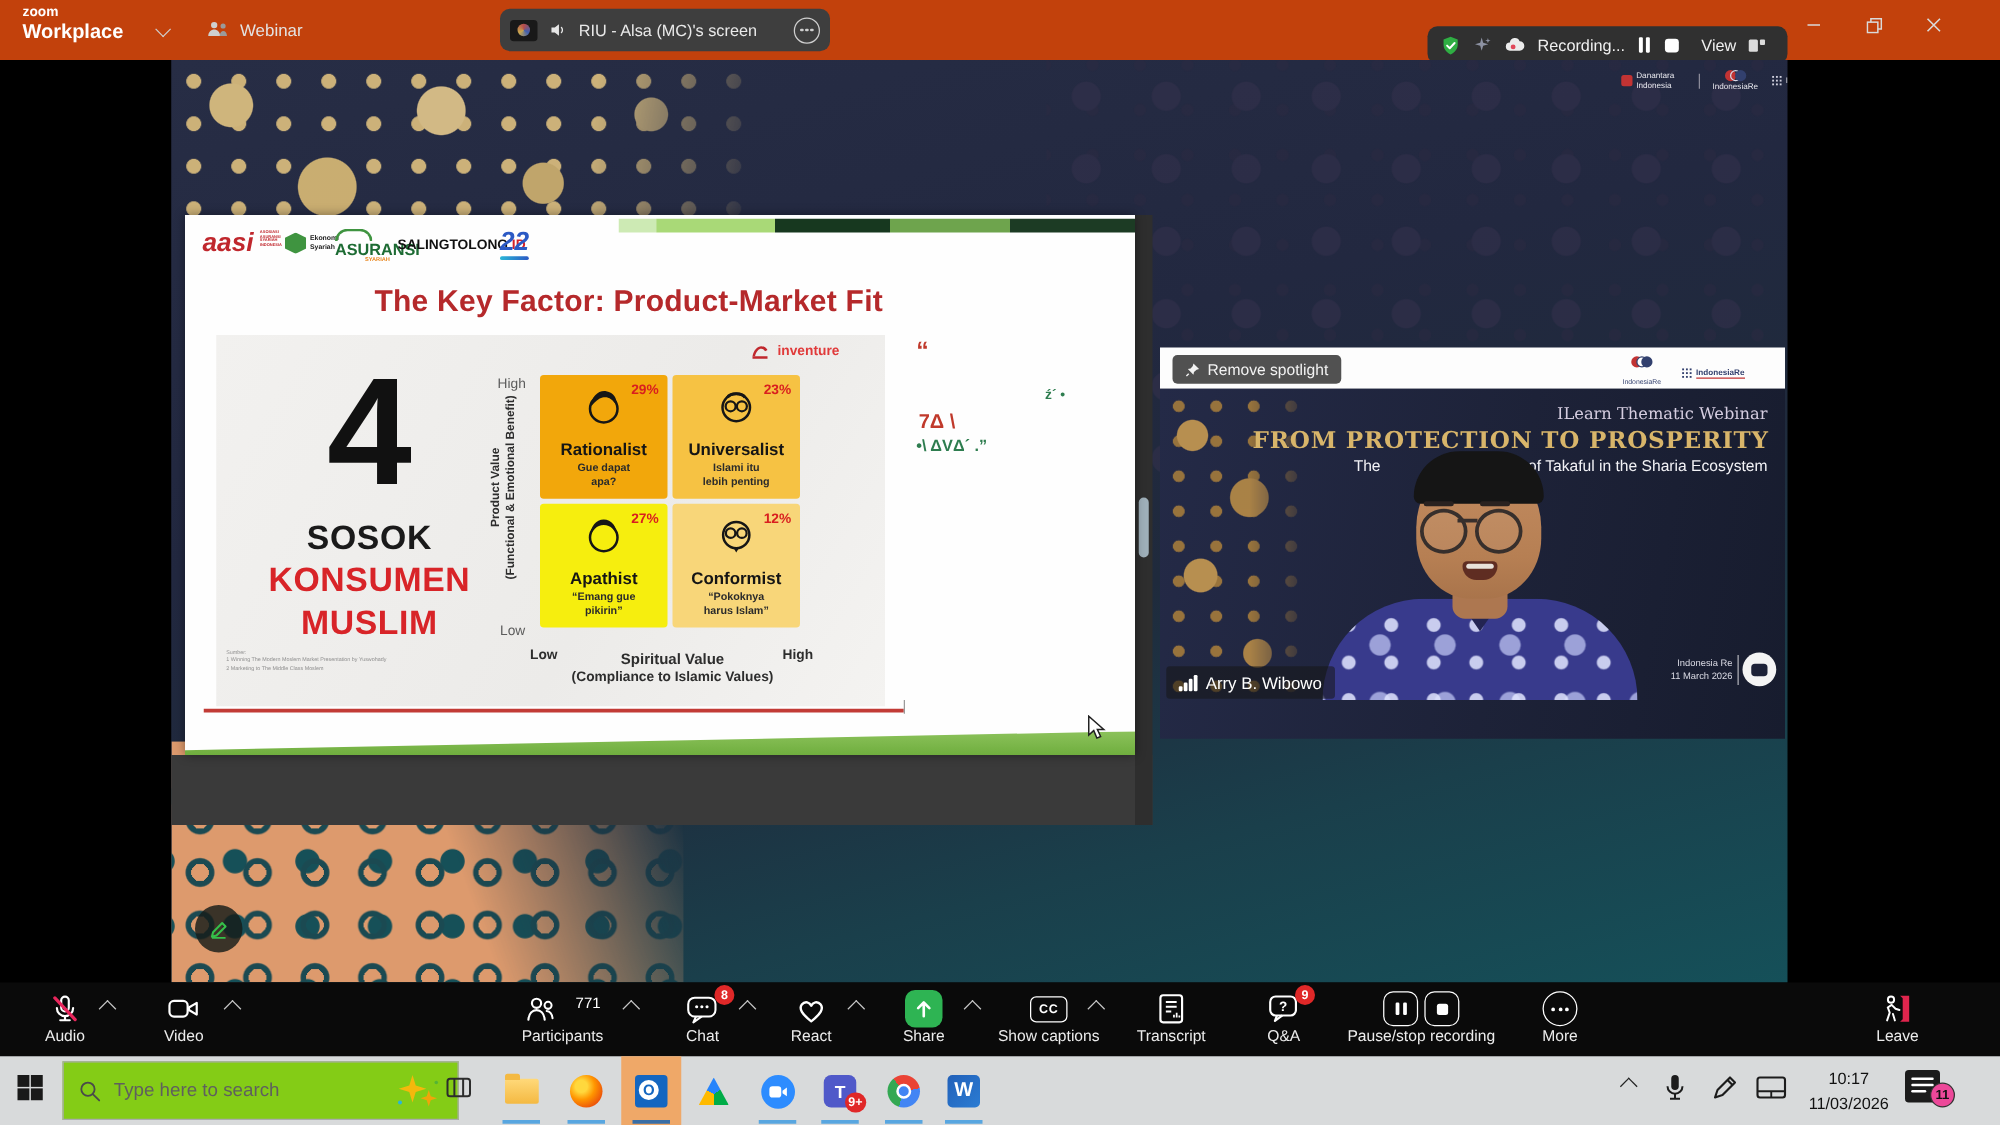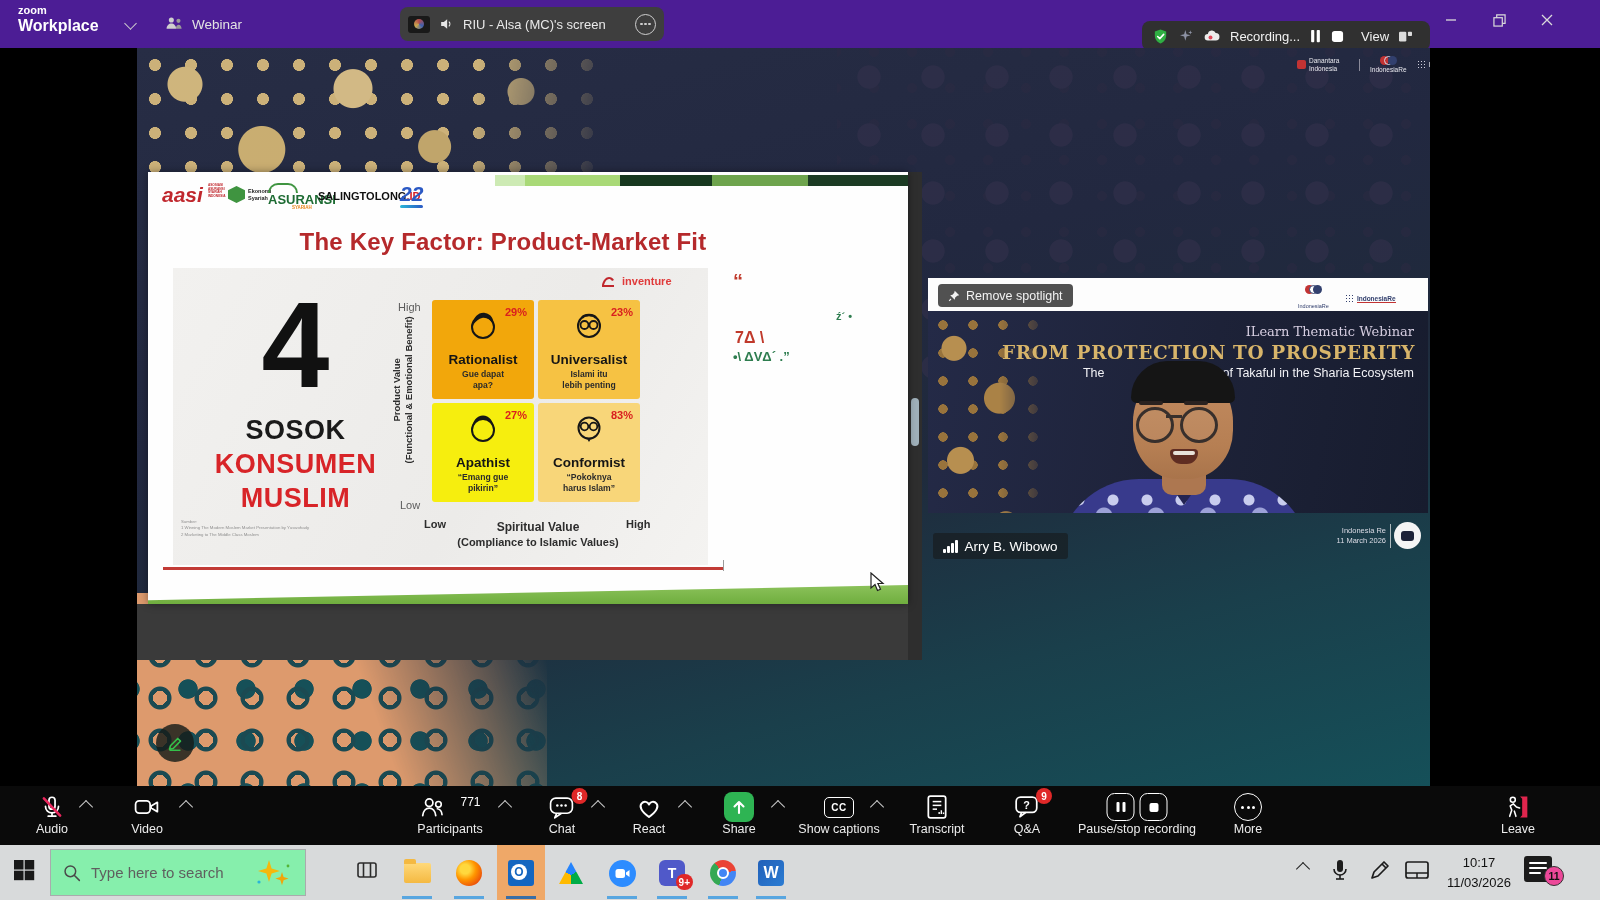--- a/index.html
+++ b/index.html
@@ -2,21 +2,21 @@
 <html><head>
 <meta charset="utf-8">
 <style>
   html,body{margin:0;padding:0;background:#000;}
   .screen{position:relative;width:1600px;height:900px;background:#000;overflow:hidden;
           font-family:"Liberation Sans",sans-serif;-webkit-font-smoothing:antialiased;}
   .abs{position:absolute;}
   svg{display:block;}
 
   
-  .titlebar{left:0;top:0;width:1600px;height:48px;background:#4c1d95;}
+  .titlebar{left:0;top:0;width:1600px;height:48px;background:#c2410c;}
   .brand{left:18px;top:5px;color:#fff;line-height:1;}
   .brand .b1{font-size:11px;font-weight:600;}
   .brand .b2{font-size:16px;font-weight:700;margin-top:2px;}
   .chev-down{width:8px;height:8px;border-left:1.6px solid #cfcfcf;border-top:1.6px solid #cfcfcf;transform:rotate(225deg);}
   .tab{left:165px;top:10px;height:28px;display:flex;align-items:center;gap:8px;color:#e3e3e3;font-size:13.5px;}
   .pill{background:#3e3e3e;border-radius:8px;display:flex;align-items:center;color:#e9e9e9;}
   .sharepill{left:400px;top:7px;width:248px;height:34px;font-size:13px;gap:8px;padding:0 8px;}
   .thumb{width:22px;height:17px;background:#191919;border-radius:3px;position:relative;}
   .thumb::after{content:"";position:absolute;left:6px;top:3px;width:10px;height:10px;border-radius:50%;
     background:conic-gradient(#b64b4b,#3e5fb0,#caa84e,#b64b4b);}
@@ -97,21 +97,21 @@
   .xlab{position:absolute;text-align:center;font-weight:700;color:#2d2d2d;}
   .redline{left:15px;top:395px;width:560px;height:2.5px;background:#c23b36;}
   .greenwedge{left:0;top:413px;width:760px;height:19px;background:linear-gradient(180deg,#8cc25b,#6fae3e);
     clip-path:polygon(0 80%,100% 0,100% 100%,0 100%);}
   .glyph{font-weight:800;}
 
   
   .vp-whitebar{left:928px;top:278px;width:500px;height:33px;background:#fdfdfd;}
   .spotbtn{left:938px;top:284px;height:23px;background:rgba(72,72,72,.95);border-radius:4px;display:flex;
     align-items:center;gap:6px;padding:0 10px;color:#f2f2f2;font-size:12.5px;}
-  .video{left:928px;top:311px;width:500px;height:202px;overflow:hidden;
+  .video{left:928px;top:311px;width:500px;height:280px;overflow:hidden;
     background:linear-gradient(100deg,#242a47 0%,#1d2238 55%,#171c2e 100%);}
   .v-gold{position:absolute;left:0;top:0;width:130px;height:249px;opacity:.9;
     background-image:
       radial-gradient(circle at 20% 15%, #c89b52 0 12px, transparent 13px),
       radial-gradient(circle at 55% 35%, #b98c47 0 15px, transparent 16px),
       radial-gradient(circle at 25% 60%, #c89b52 0 13px, transparent 14px),
       radial-gradient(circle at 60% 85%, #b98c47 0 11px, transparent 12px),
       radial-gradient(circle, #a57c3c 22%, transparent 24%);
     background-size:100% 100%,100% 100%,100% 100%,100% 100%,30px 28px;
     -webkit-mask-image:linear-gradient(90deg,#000 55%,transparent 95%);
@@ -159,21 +159,21 @@
   .ccbox{width:28px;height:19px;border:1.8px solid #fff;border-radius:5px;color:#fff;font-size:10px;font-weight:700;
     display:flex;align-items:center;justify-content:center;letter-spacing:.5px;}
   .recbtn{width:26px;height:26px;border:1.8px solid #fff;border-radius:8px;display:flex;align-items:center;justify-content:center;gap:3px;}
   .recbtn .bar{width:3px;height:10px;background:#fff;border-radius:1px;}
   .recbtn .sq{width:9px;height:9px;background:#fff;border-radius:2px;}
   .morec{width:26px;height:26px;border:1.8px solid #fff;border-radius:50%;display:flex;align-items:center;justify-content:center;gap:2.5px;}
   .morec i{width:3px;height:3px;border-radius:50%;background:#fff;}
 
   
   .taskbar{left:0;top:845px;width:1600px;height:55px;background:#d8dadb;}
-  .searchbox{left:50px;top:849px;width:256px;height:47px;background:#86efac;border:1px solid #a9abad;box-sizing:border-box;
+  .searchbox{left:50px;top:849px;width:317px;height:47px;background:#84cc16;border:1px solid #a9abad;box-sizing:border-box;
     display:flex;align-items:center;gap:10px;padding:0 12px;color:#5f5f5f;font-size:15px;}
   .appslot{top:851px;width:44px;height:44px;display:flex;align-items:center;justify-content:center;}
   .underline{top:896px;height:3px;background:#58a6e0;}
   .trayicon{top:858px;color:#222;}
   .clock{left:1438px;top:853px;width:82px;text-align:center;color:#111;font-size:13px;line-height:1.5;}
   .word-tile{width:26px;height:26px;border-radius:4px;background:linear-gradient(135deg,#2160b9,#2b7cd3);
     color:#fff;font-weight:700;font-size:16px;display:flex;align-items:center;justify-content:center;}
   .teams-tile{width:26px;height:26px;border-radius:6px;background:#5059c9;color:#fff;font-weight:700;font-size:14px;
     display:flex;align-items:center;justify-content:center;position:relative;}
   .chrome-tile{width:26px;height:26px;border-radius:50%;position:relative;
@@ -394,21 +394,21 @@
         <circle cx="15" cy="18" r="11" fill="none" stroke="#161616" stroke-width="2"></circle>
         <path d="M4.5 17C4 9 9 3.5 15 3.5S26 9 25.5 17c-1.5-7-5-10-10.5-10S6 10 4.5 17z" fill="#161616"></path>
       </svg>
       <div class="qname">Apathist</div>
       <div class="qq">
           <div>“Emang gue</div>
           <div>pikirin”</div>
         </div>
     </div>
     <div class="abs quad" style="left:390px;top:231px;background:#f8d679;">
-      <span class="pct">83%</span>
+      <span class="pct">12%</span>
       <svg class="face" width="30" height="34" viewBox="0 0 30 34">
         <circle cx="15" cy="16" r="10.5" fill="none" stroke="#161616" stroke-width="2"></circle>
         <circle cx="10.5" cy="14.5" r="3.8" fill="none" stroke="#161616" stroke-width="1.8"></circle>
         <circle cx="19.5" cy="14.5" r="3.8" fill="none" stroke="#161616" stroke-width="1.8"></circle>
         <line x1="14.3" y1="14.5" x2="15.7" y2="14.5" stroke="#161616" stroke-width="1.8"></line>
         <path d="M12 25c1.5 3 4.5 3 6 0l-3 5z" fill="#161616"></path>
       </svg>
       <div class="qname">Conformist</div>
       <div class="qq">
           <div>“Pokoknya</div>

